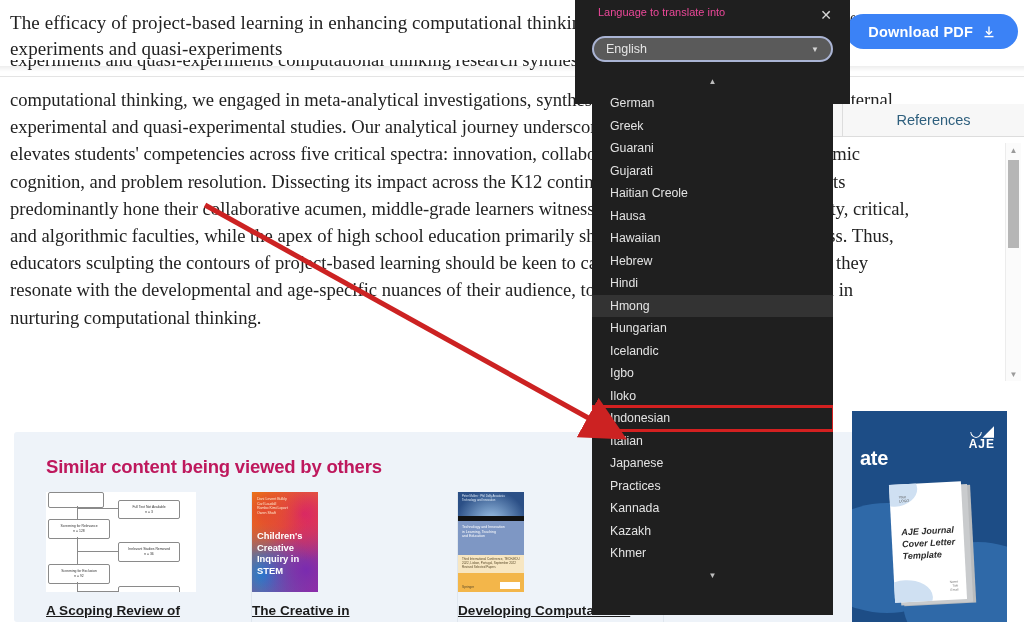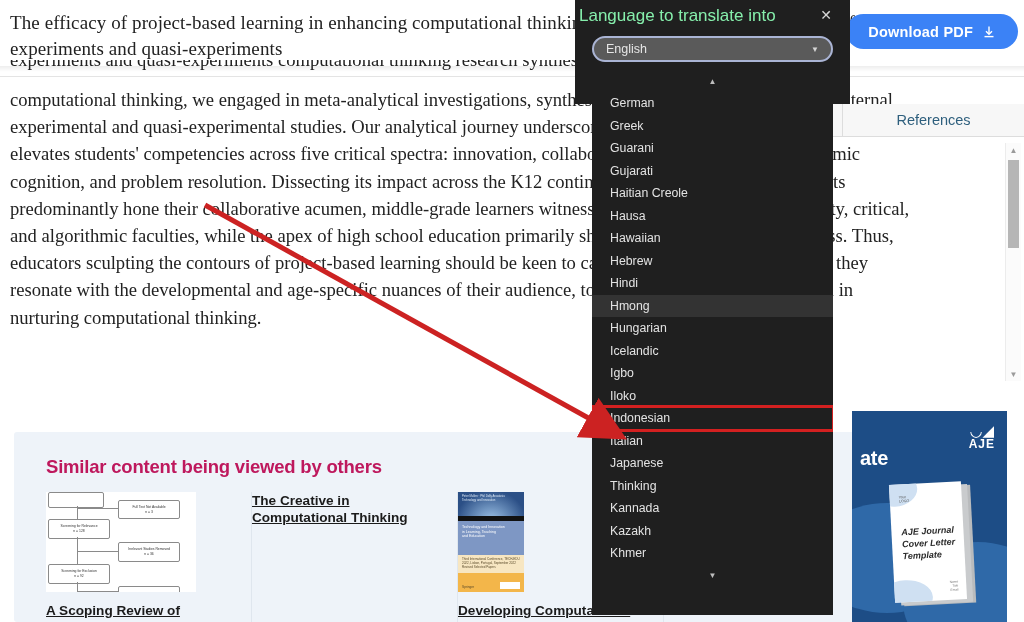--- a/index.html
+++ b/index.html
@@ -331,24 +331,24 @@
     position: absolute;
     left: 575px;
     top: 0;
     width: 275px;
     height: 104px;
     background: #1f1f1f;
     z-index: 40;
   }
   #translate-dialog .dlg-title {
     position: absolute;
-    left: 4px;
+    left: 23px;
     top: 6px;
-    font-size: 17px;
-    color: #86efac;
+    font-size: 11px;
+    color: #ec4899;
   }
   #translate-dialog .dlg-close {
     position: absolute;
     right: 13px;
     top: 4px;
     width: 22px;
     height: 22px;
     display: flex;
     align-items: center;
     justify-content: center;
@@ -509,20 +509,32 @@
             <div class="fc-line" style="left:31px;top:90px;width:1px;height:14px;"></div>
             <div class="fc-line" style="left:31px;top:16px;width:41px;height:1px;"></div>
             <div class="fc-line" style="left:31px;top:59px;width:41px;height:1px;"></div>
             <div class="fc-line" style="left:31px;top:99px;width:41px;height:1px;"></div>
           </div>
         </div>
         <div class="ctitle">A Scoping Review of Empirical Research on</div>
       </div>
 
       <div class="card">
+        <div class="thumb tall">
+          <div class="cover-stem">
+            <div class="ctop" style="white-space:pre-line">Dani Levent Bulkly
+Carl Laudall
+Rambo Kimi Lopart
+Owen Shaft</div>
+            <div class="ctitle2" style="white-space:pre-line">Children's
+Creative
+Inquiry in
+STEM</div>
+          </div>
+        </div>
         <div class="ctitle">The Creative in Computational Thinking</div>
       </div>
 
       <div class="card">
         <div class="thumb tall">
           <div class="cover-springer">
             <div class="sky"></div>
               <div class="band"></div>
               <div class="blue"></div>
               <div class="cream"></div>
@@ -590,21 +602,21 @@
       <div class="opt">Hebrew</div>
       <div class="opt">Hindi</div>
       <div class="opt hovered">Hmong</div>
       <div class="opt">Hungarian</div>
       <div class="opt">Icelandic</div>
       <div class="opt">Igbo</div>
       <div class="opt">Iloko</div>
       <div class="opt marked">Indonesian</div>
       <div class="opt">Italian</div>
       <div class="opt">Japanese</div>
-      <div class="opt">Thinking</div>
+      <div class="opt">Practices</div>
       <div class="opt">Kannada</div>
       <div class="opt">Kazakh</div>
       <div class="opt">Khmer</div>
     </div>
   <div class="scroll-arrow">▼</div>
 </div>
 
 <svg id="annotation-arrow">
   <defs>
     <marker id="ah" markerWidth="9" markerHeight="9" refX="1" refY="4.5" orient="auto">

